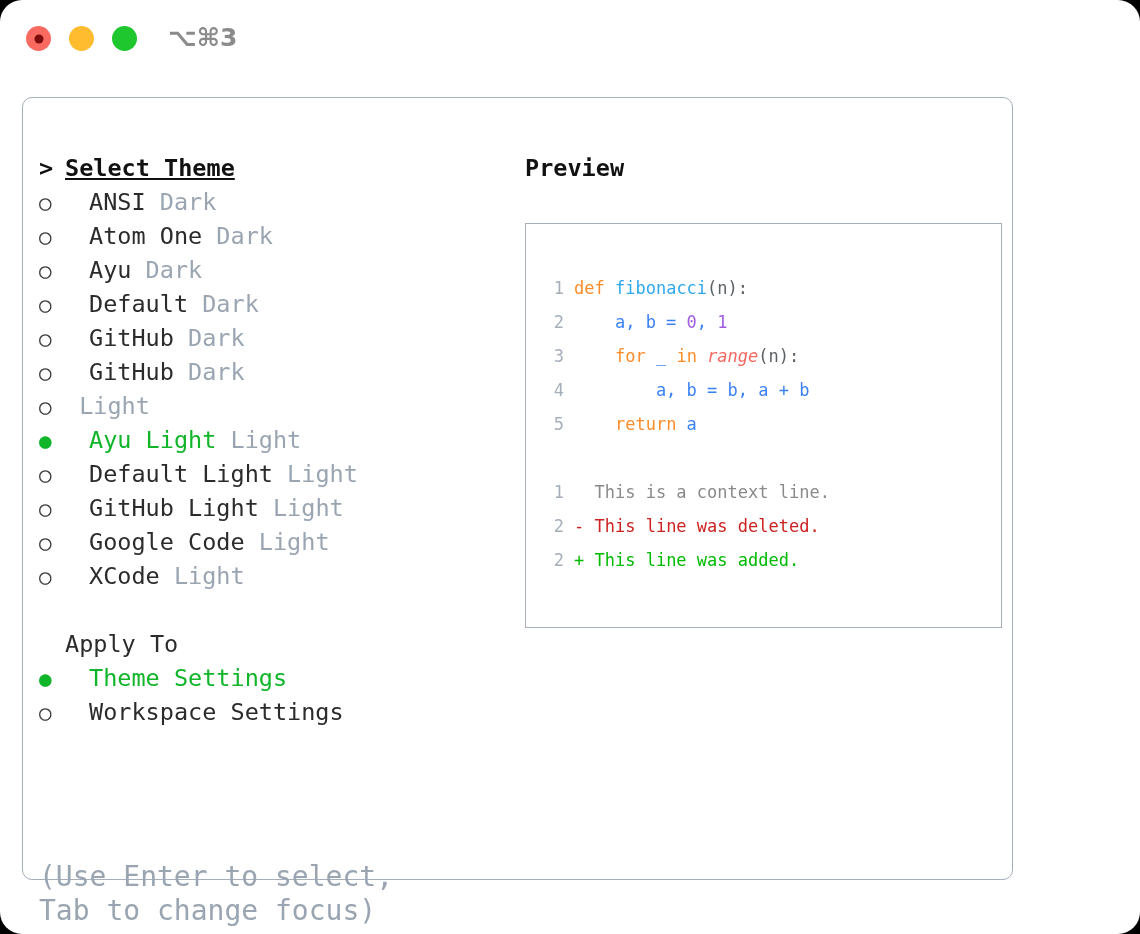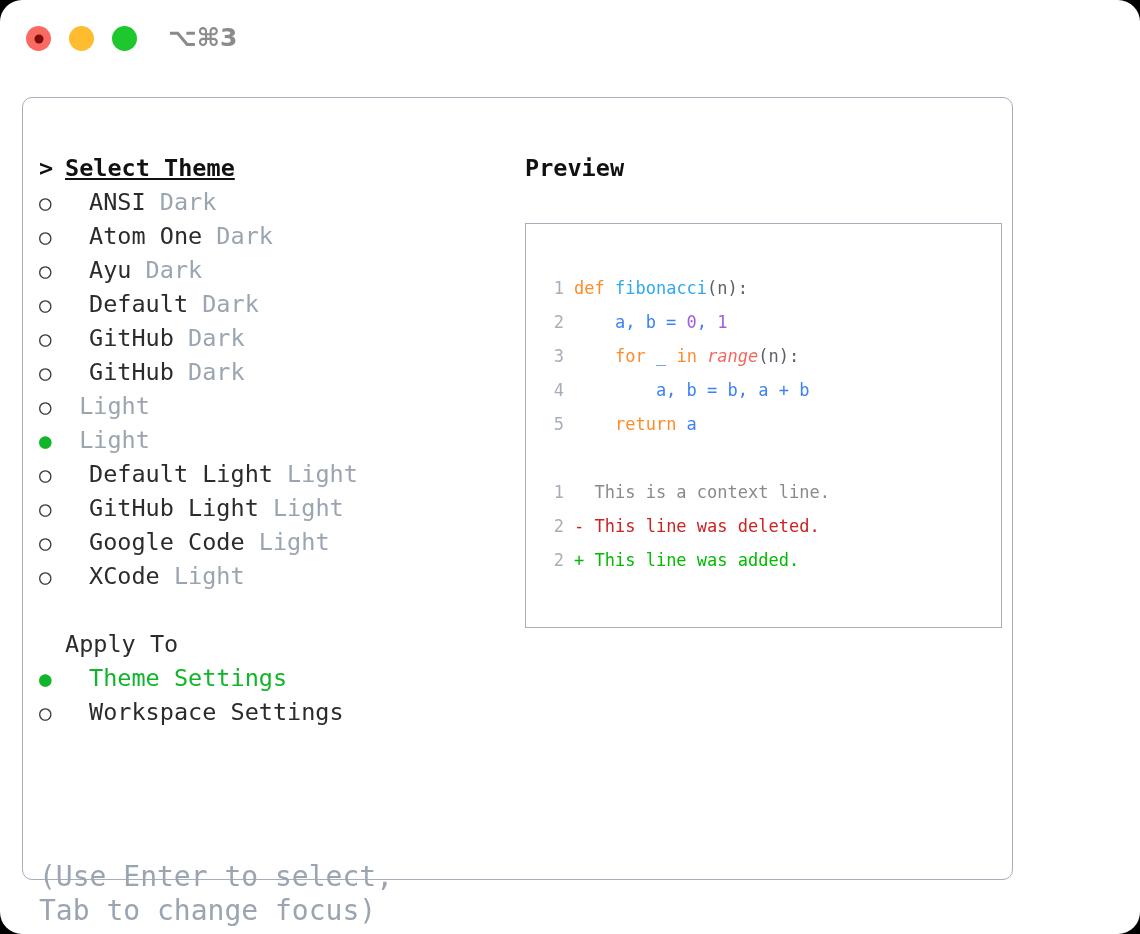--- a/index.html
+++ b/index.html
@@ -215,21 +215,21 @@
         </div>
 
         <div id="theme-list">
             <div class="row"><span class="marker">○</span><span class="theme-name">ANSI</span><span> </span><span class="theme-tag">Dark</span></div>
             <div class="row"><span class="marker">○</span><span class="theme-name">Atom One</span><span> </span><span class="theme-tag">Dark</span></div>
             <div class="row"><span class="marker">○</span><span class="theme-name">Ayu</span><span> </span><span class="theme-tag">Dark</span></div>
             <div class="row"><span class="marker">○</span><span class="theme-name">Default</span><span> </span><span class="theme-tag">Dark</span></div>
             <div class="row"><span class="marker">○</span><span class="theme-name">GitHub</span><span> </span><span class="theme-tag">Dark</span></div>
             <div class="row"><span class="marker">○</span><span class="theme-name">GitHub</span><span> </span><span class="theme-tag">Dark</span></div>
             <div class="row"><span class="marker">○</span><span> </span><span class="theme-tag">Light</span></div>
-            <div class="row"><span class="marker sel">●</span><span> </span><span class="theme-tag">Light</span></div>
+            <div class="row"><span class="marker sel">●</span><span class="theme-name sel">Ayu Light</span><span> </span><span class="theme-tag">Light</span></div>
             <div class="row"><span class="marker">○</span><span class="theme-name">Default Light</span><span> </span><span class="theme-tag">Light</span></div>
             <div class="row"><span class="marker">○</span><span class="theme-name">GitHub Light</span><span> </span><span class="theme-tag">Light</span></div>
             <div class="row"><span class="marker">○</span><span class="theme-name">Google Code</span><span> </span><span class="theme-tag">Light</span></div>
             <div class="row"><span class="marker">○</span><span class="theme-name">XCode</span><span> </span><span class="theme-tag">Light</span></div>
           </div>
 
         <div class="gap"></div>
 
         <div class="row">
           <span class="marker"></span>

